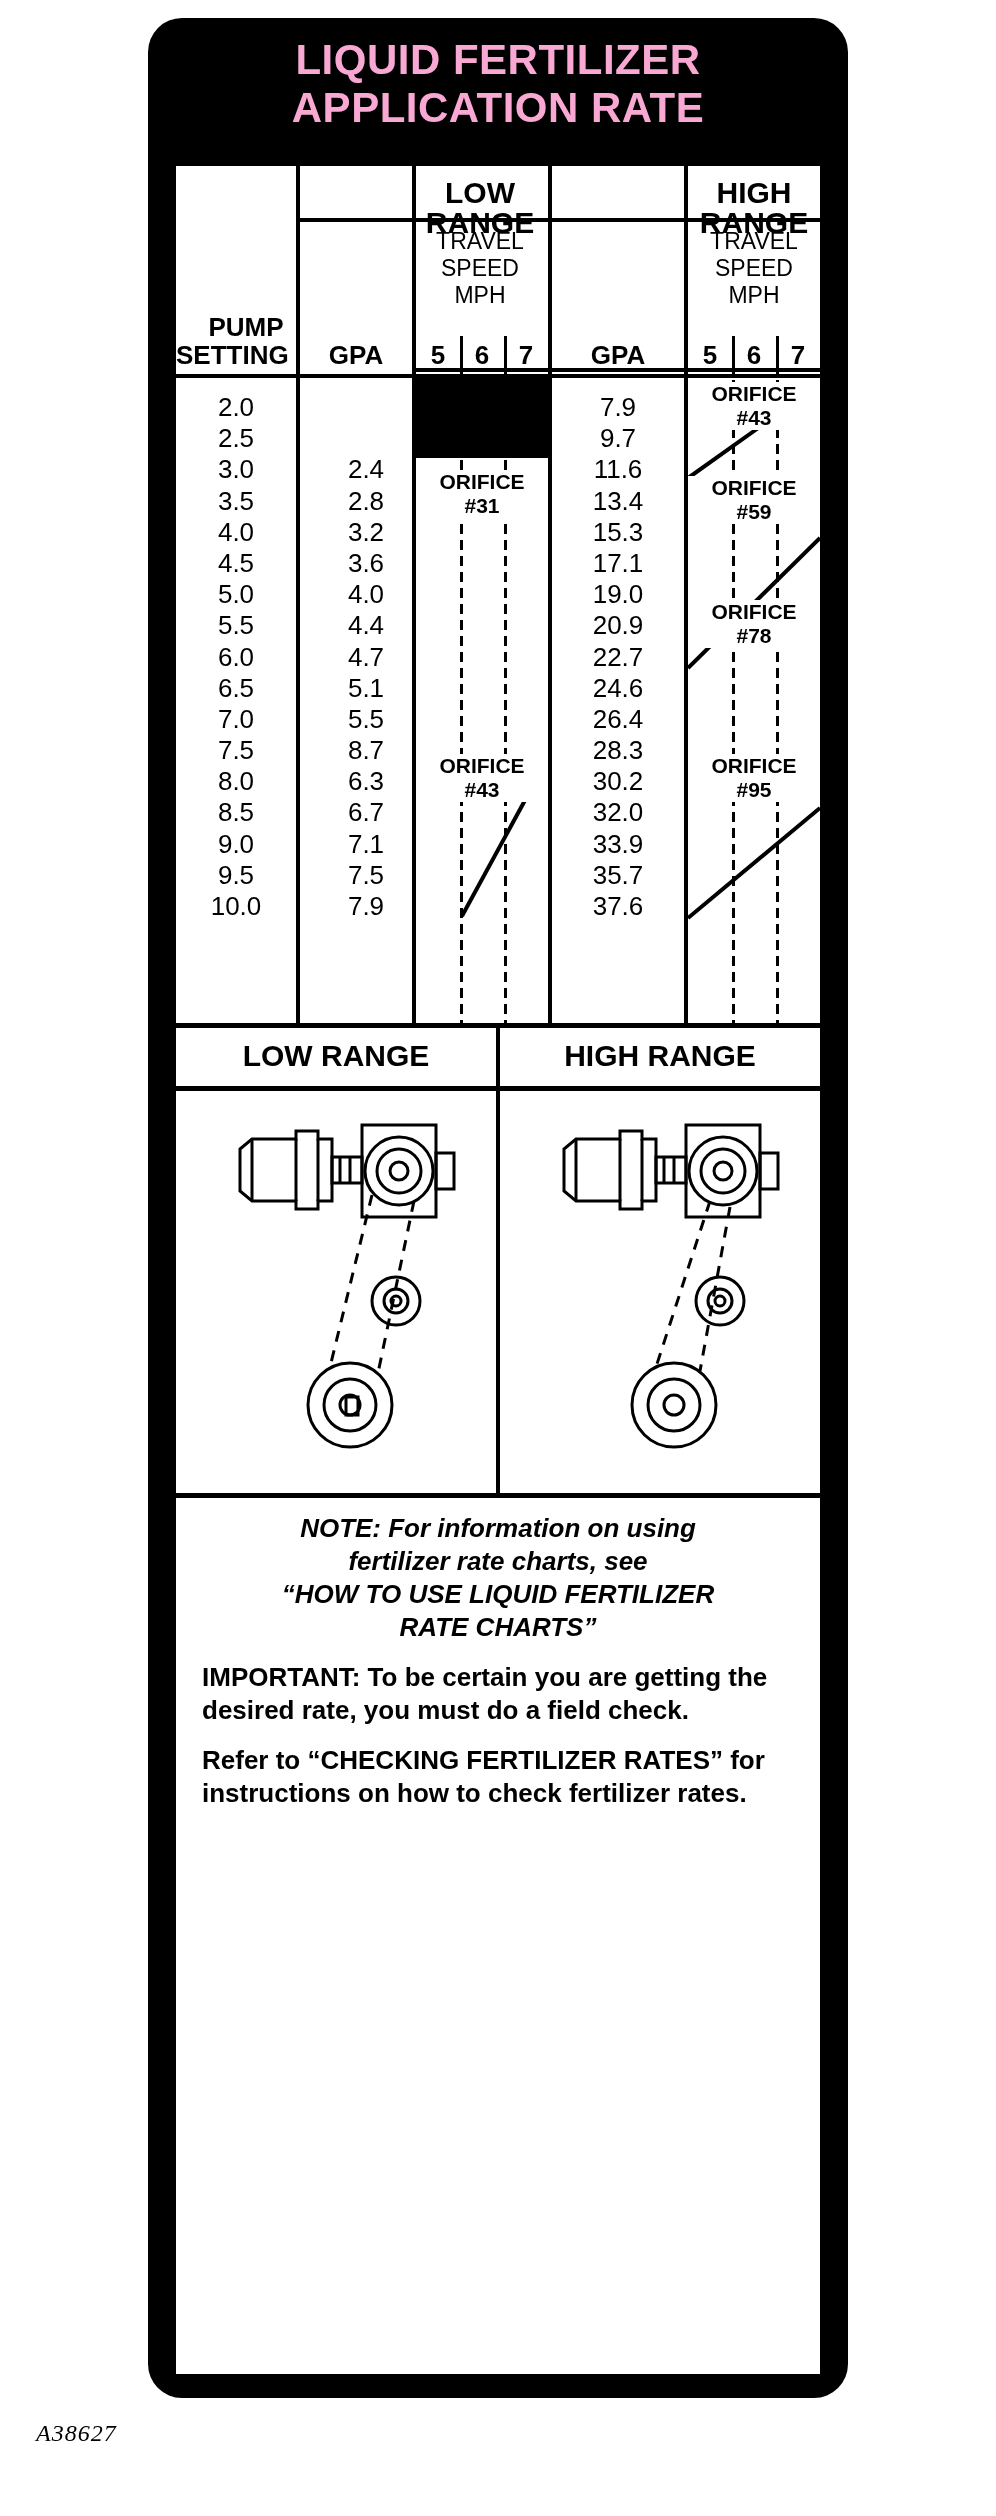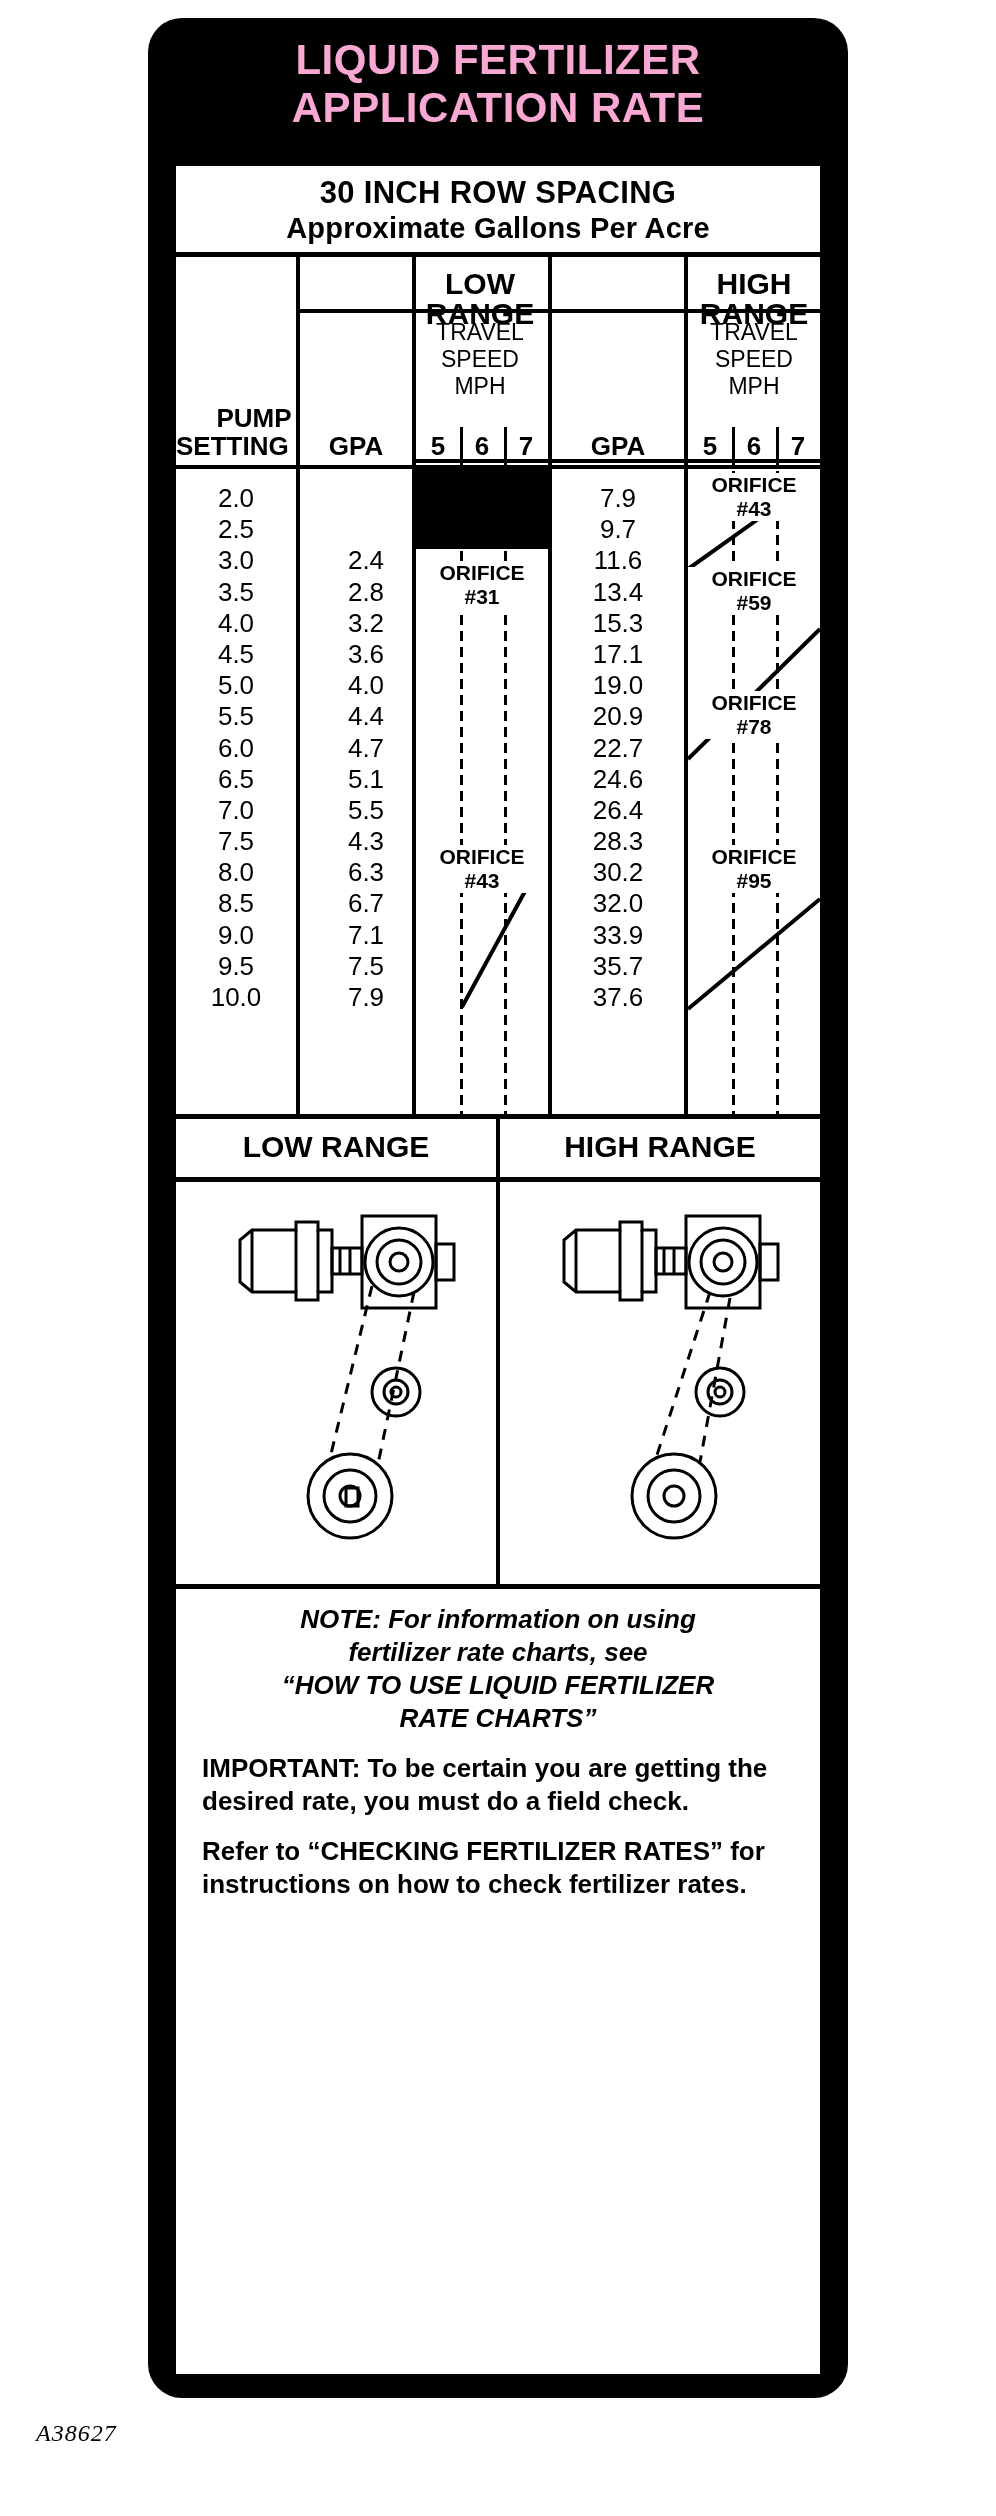--- a/index.html
+++ b/index.html
@@ -221,24 +221,20 @@
 
 <div id="decal">
 
   <div id="title-block">
     <div class="title-line">LIQUID FERTILIZER</div>
     <div class="title-line">APPLICATION RATE</div>
   </div>
 
   <div id="panel">
 
-    <div id="subheader">
-      <div class="sh1">30 INCH ROW SPACING</div>
-      <div class="sh2">Approximate Gallons Per Acre</div>
-    </div>
 
     <div id="rate-table">
 
       <div class="vline" style="left:120px; top:0; height:862px;"></div>
       <div class="vline" style="left:236px; top:0; height:862px;"></div>
       <div class="vline" style="left:372px; top:0; height:862px;"></div>
       <div class="vline" style="left:508px; top:0; height:862px;"></div>
 
       <div class="hline" style="left:120px; width:524px; top:52px;"></div>
       <div class="hline" style="left:236px; width:408px; top:202px;"></div>
@@ -248,21 +244,21 @@
       <div class="cellhdr range-hdr" style="left:512px; top:12px; width:132px;">HIGH RANGE</div>
 
       <div class="cellhdr travel-hdr" style="left:240px; top:62px; width:128px;">TRAVEL</div>
       <div class="cellhdr travel-hdr" style="left:240px; top:89px; width:128px;">SPEED</div>
       <div class="cellhdr travel-hdr" style="left:240px; top:116px; width:128px;">MPH</div>
 
       <div class="cellhdr travel-hdr" style="left:512px; top:62px; width:132px;">TRAVEL</div>
       <div class="cellhdr travel-hdr" style="left:512px; top:89px; width:132px;">SPEED</div>
       <div class="cellhdr travel-hdr" style="left:512px; top:116px; width:132px;">MPH</div>
 
-      <div class="cellhdr pump-hdr" style="left:0px; top:146px; width:140px;padding-left:8px;">PUMP</div>
+      <div class="cellhdr pump-hdr" style="left:0px; top:146px; width:140px;">PUMP</div>
       <div class="cellhdr pump-hdr" style="left:0px; top:174px; width:108px;">SETTING</div>
 
       <div class="cellhdr gpa-hdr" style="left:124px; top:174px; width:112px;">GPA</div>
       <div class="cellhdr gpa-hdr" style="left:376px; top:174px; width:132px;">GPA</div>
 
       <div class="vline thin" style="left:284px; top:202px; height:8px;"></div>
       <div class="vline thin" style="left:328px; top:202px; height:8px;"></div>
       <div class="cellhdr speed-num" style="left:240px; top:174px; width:44px;">5</div>
       <div class="cellhdr speed-num" style="left:284px; top:174px; width:44px;">6</div>
       <div class="cellhdr speed-num" style="left:328px; top:174px; width:44px;">7</div>
@@ -300,21 +296,21 @@
         <div></div>
         <div>2.4</div>
         <div>2.8</div>
         <div>3.2</div>
         <div>3.6</div>
         <div>4.0</div>
         <div>4.4</div>
         <div>4.7</div>
         <div>5.1</div>
         <div>5.5</div>
-        <div>4.3</div>
+        <div>8.7</div>
         <div>6.3</div>
         <div>6.7</div>
         <div>7.1</div>
         <div>7.5</div>
         <div>7.9</div>
       </div>
 
       <div class="datacol" style="left:376px; top:226px; width:132px;">
         <div>7.9</div>
         <div>9.7</div>

